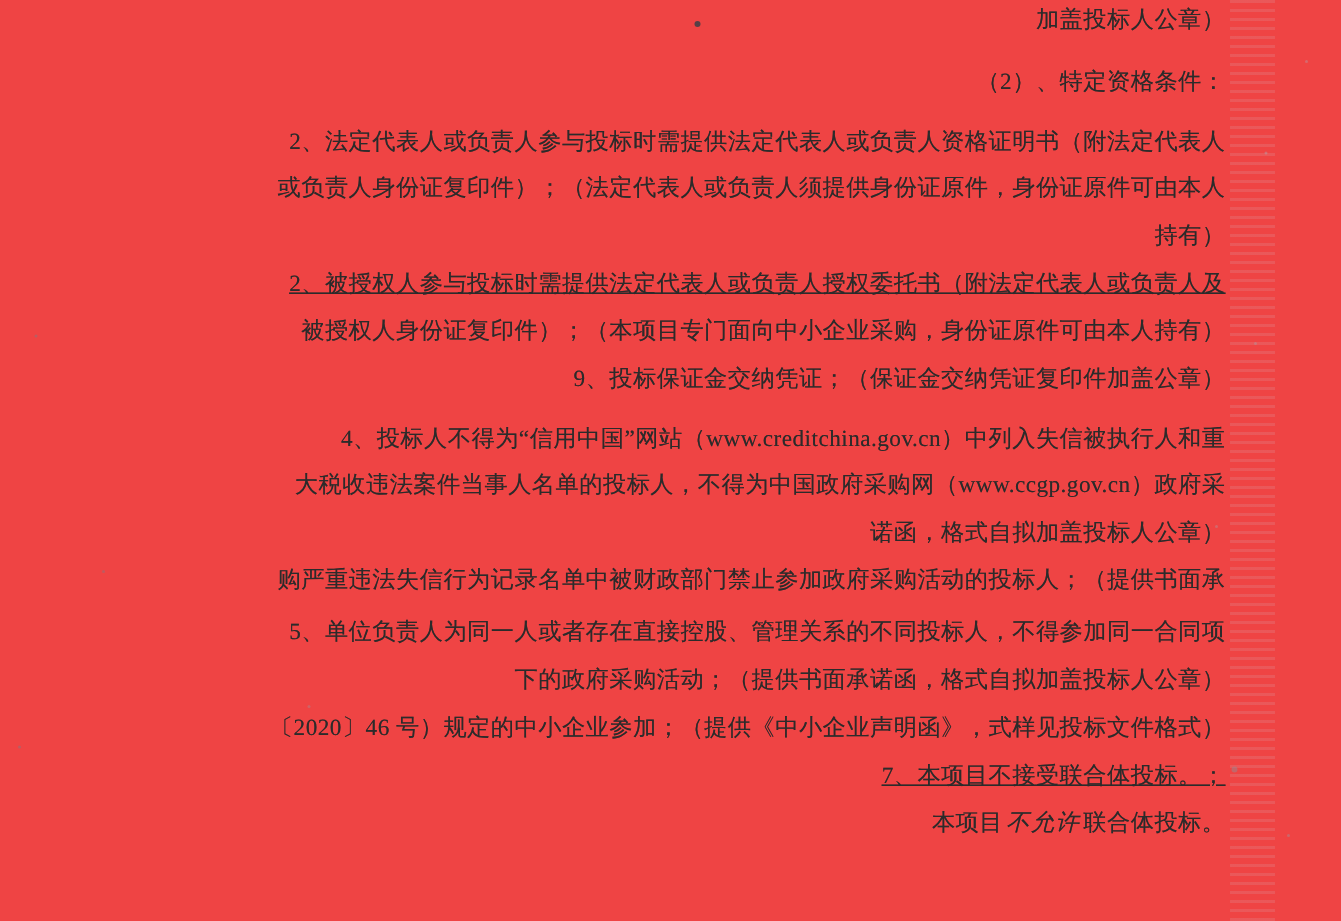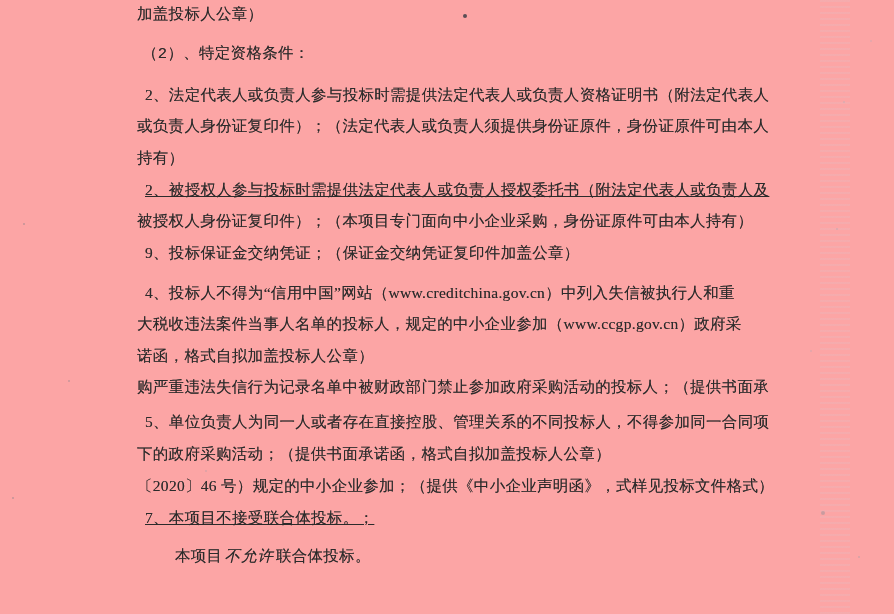--- a/index.html
+++ b/index.html
@@ -6,48 +6,49 @@
   html, body {
     margin: 0; padding: 0;
     width: 894px; height: 614px;
     background: #ffffff;
     overflow: hidden;
     font-family: "Liberation Serif", "DejaVu Serif", serif;
   }
   .page {
     position: relative;
     width: 894px; height: 614px;
-    background: #fca5a5;
+    background: #ef4444;
+    text-align: right;
   }
   .doc {
     position: absolute;
     left: 137px; top: -2px;
     width: 680px;
     color: #2b2b2b;
   }
   .line {
     margin: 0;
     font-size: 15.5px;
     line-height: 31px;
     letter-spacing: 0.3px;
     white-space: nowrap;
     font-weight: 400;
   }
   
   .line { text-shadow: 0 0 0.4px rgba(40,40,40,0.55); }
 
   .num  { padding-left: 8px; }   
-  .head { padding-left: 5px; font-family: Liberation Mono, monospace; }   
+  .head { padding-left: 5px; }   
   .last { padding-left: 38px; }  
 
   .g1  { margin-top: 1px; }
   .g2  { margin-top: 1px; text-decoration: underline; }
   .g3  { margin-top: 3px; }
   .g4  { margin-top: 4px; }
-  .g7  { margin-top: 7px; }
+  .g7  { }
   .g9  { margin-top: 9px; }
   .g10 { margin-top: 10px; }
 
   .emph { font-style: italic; letter-spacing: 1px; padding: 0 2px; }
 
   
   .scan-band {
     position: absolute;
     left: 820px; top: 0;
     width: 30px; height: 614px;
@@ -88,21 +89,21 @@
   <div class="doc">
     <p class="line">加盖投标人公章）</p>
     <p class="line head g10">（2）、特定资格条件：</p>
     <p class="line num g9">2、法定代表人或负责人参与投标时需提供法定代表人或负责人资格证明书（附法定代表人</p>
     <p class="line">或负责人身份证复印件）；（法定代表人或负责人须提供身份证原件，身份证原件可由本人</p>
     <p class="line g1">持有）</p>
     <p class="line num g2">2、被授权人参与投标时需提供法定代表人或负责人授权委托书（附法定代表人或负责人及</p>
     <p class="line">被授权人身份证复印件）；（本项目专门面向中小企业采购，身份证原件可由本人持有）</p>
     <p class="line num g1">9、投标保证金交纳凭证；（保证金交纳凭证复印件加盖公章）</p>
     <p class="line num g9">4、投标人不得为“信用中国”网站（www.creditchina.gov.cn）中列入失信被执行人和重</p>
-    <p class="line">大税收违法案件当事人名单的投标人，规定的中小企业参加（www.ccgp.gov.cn）政府采</p>
+    <p class="line">大税收违法案件当事人名单的投标人，不得为中国政府采购网（www.ccgp.gov.cn）政府采</p>
     <p class="line g1">诺函，格式自拟加盖投标人公章）</p>
     <p class="line">购严重违法失信行为记录名单中被财政部门禁止参加政府采购活动的投标人；（提供书面承</p>
     <p class="line num g4">5、单位负责人为同一人或者存在直接控股、管理关系的不同投标人，不得参加同一合同项</p>
     <p class="line g1">下的政府采购活动；（提供书面承诺函，格式自拟加盖投标人公章）</p>
     <p class="line g1">〔2020〕46 号）规定的中小企业参加；（提供《中小企业声明函》，式样见投标文件格式）</p>
     <p class="line num g2">7、本项目不接受联合体投标。；</p>
     <p class="line last g7">
       <span>本项目</span><em class="emph">不允许</em><span>联合体投标。</span>
     </p>
   </div>

